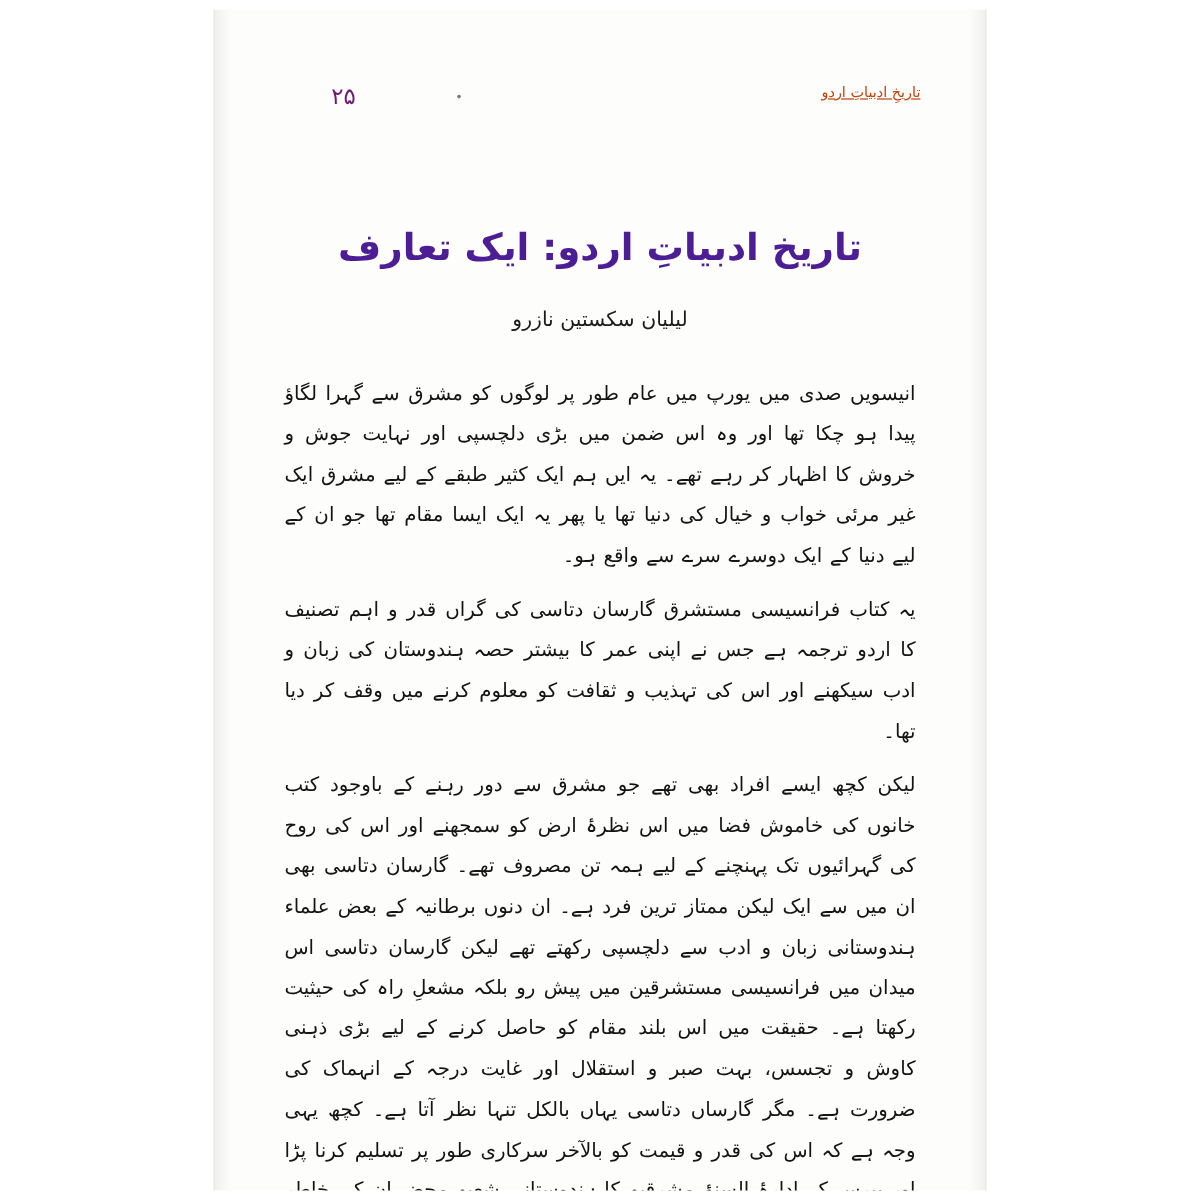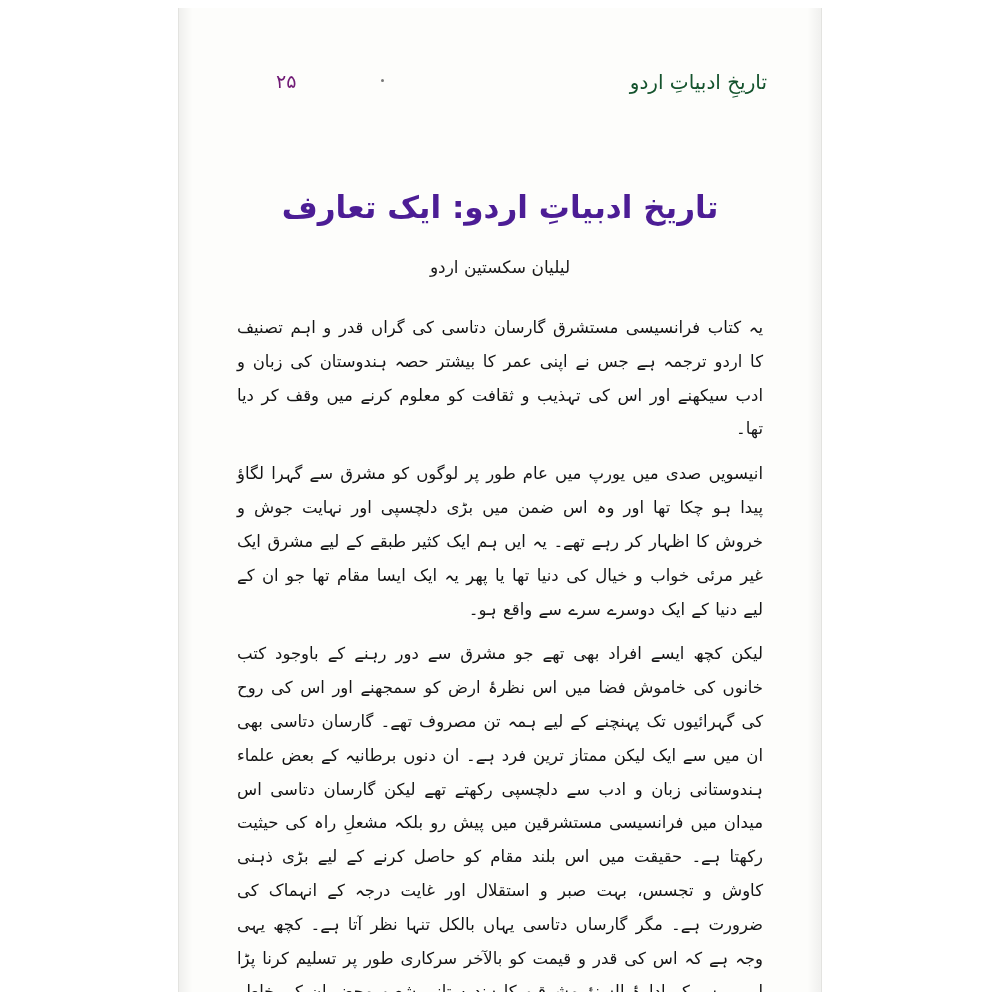--- a/index.html
+++ b/index.html
@@ -57,24 +57,25 @@
     top: 62px;
     left: 54px;
     right: 54px;
     height: 26px;
     direction: rtl;
     font-family: "DejaVu Sans", sans-serif;
     color: #111;
   }
   .runhead .book-title {
     float: right;
-    font-size: 20px;
+    font-size: 12px;
     letter-spacing: 0.5px;
-    color: #14532d;
+    color: #c2410c;
     white-space: nowrap;
+    text-decoration: underline;
   }
   .runhead .folio {
     float: left;
     font-size: 19px;
     color: #701a75;
     margin-left: 43px;
   }
   .runhead .dot {
     position: absolute;
     left: 148px;
@@ -133,22 +134,22 @@
   <div class="sheet">
 
     <div class="runhead">
       <span class="book-title">تاریخِ ادبیاتِ اردو</span>
       <span class="folio">۲۵</span>
       <span class="dot"></span>
     </div>
 
     <div class="content">
       <h1 class="chapter-title">تاریخ ادبیاتِ اردو: ایک تعارف</h1>
-      <div class="byline">لیلیان سکستین اردو</div>
+      <div class="byline">لیلیان سکستین نازرو</div>
 
+      <p class="para">انیسویں صدی میں یورپ میں عام طور پر لوگوں کو مشرق سے گہرا لگاؤ پیدا ہو چکا تھا اور وہ اس ضمن میں بڑی دلچسپی اور نہایت جوش و خروش کا اظہار کر رہے تھے۔ یہ ایں ہم ایک کثیر طبقے کے لیے مشرق ایک غیر مرئی خواب و خیال کی دنیا تھا یا پھر یہ ایک ایسا مقام تھا جو ان کے لیے دنیا کے ایک دوسرے سرے سے واقع ہو۔</p>
       <p class="para">یہ کتاب فرانسیسی مستشرق گارسان دتاسی کی گراں قدر و اہم تصنیف کا اردو ترجمہ ہے جس نے اپنی عمر کا بیشتر حصہ ہندوستان کی زبان و ادب سیکھنے اور اس کی تہذیب و ثقافت کو معلوم کرنے میں وقف کر دیا تھا۔</p>
-      <p class="para">انیسویں صدی میں یورپ میں عام طور پر لوگوں کو مشرق سے گہرا لگاؤ پیدا ہو چکا تھا اور وہ اس ضمن میں بڑی دلچسپی اور نہایت جوش و خروش کا اظہار کر رہے تھے۔ یہ ایں ہم ایک کثیر طبقے کے لیے مشرق ایک غیر مرئی خواب و خیال کی دنیا تھا یا پھر یہ ایک ایسا مقام تھا جو ان کے لیے دنیا کے ایک دوسرے سرے سے واقع ہو۔</p>
       <p class="para">لیکن کچھ ایسے افراد بھی تھے جو مشرق سے دور رہنے کے باوجود کتب خانوں کی خاموش فضا میں اس نظرۂ ارض کو سمجھنے اور اس کی روح کی گہرائیوں تک پہنچنے کے لیے ہمہ تن مصروف تھے۔ گارسان دتاسی بھی ان میں سے ایک لیکن ممتاز ترین فرد ہے۔ ان دنوں برطانیہ کے بعض علماء ہندوستانی زبان و ادب سے دلچسپی رکھتے تھے لیکن گارسان دتاسی اس میدان میں فرانسیسی مستشرقین میں پیش رو بلکہ مشعلِ راہ کی حیثیت رکھتا ہے۔ حقیقت میں اس بلند مقام کو حاصل کرنے کے لیے بڑی ذہنی کاوش و تجسس، بہت صبر و استقلال اور غایت درجہ کے انہماک کی ضرورت ہے۔ مگر گارساں دتاسی یہاں بالکل تنہا نظر آتا ہے۔ کچھ یہی وجہ ہے کہ اس کی قدر و قیمت کو بالآخر سرکاری طور پر تسلیم کرنا پڑا اور پیرس کے ادارۂ السنۂ مشرقیہ کا ہندوستانی شعبہ محض ان کی خاطر وجود میں آیا۔ اس کا ہی ثبوت اس بات سے بھی ملتا ہے کہ اس کی موت کے ساتھ ہی وہ شعبہ بھی ختم کر دیا گیا۔ یہ کتاب ان کی چالیس سال کی محنت و کاوش کا نتیجہ ہے۔</p>
 
     </div>
 
   </div>
 </div>
 
 </body></html>

